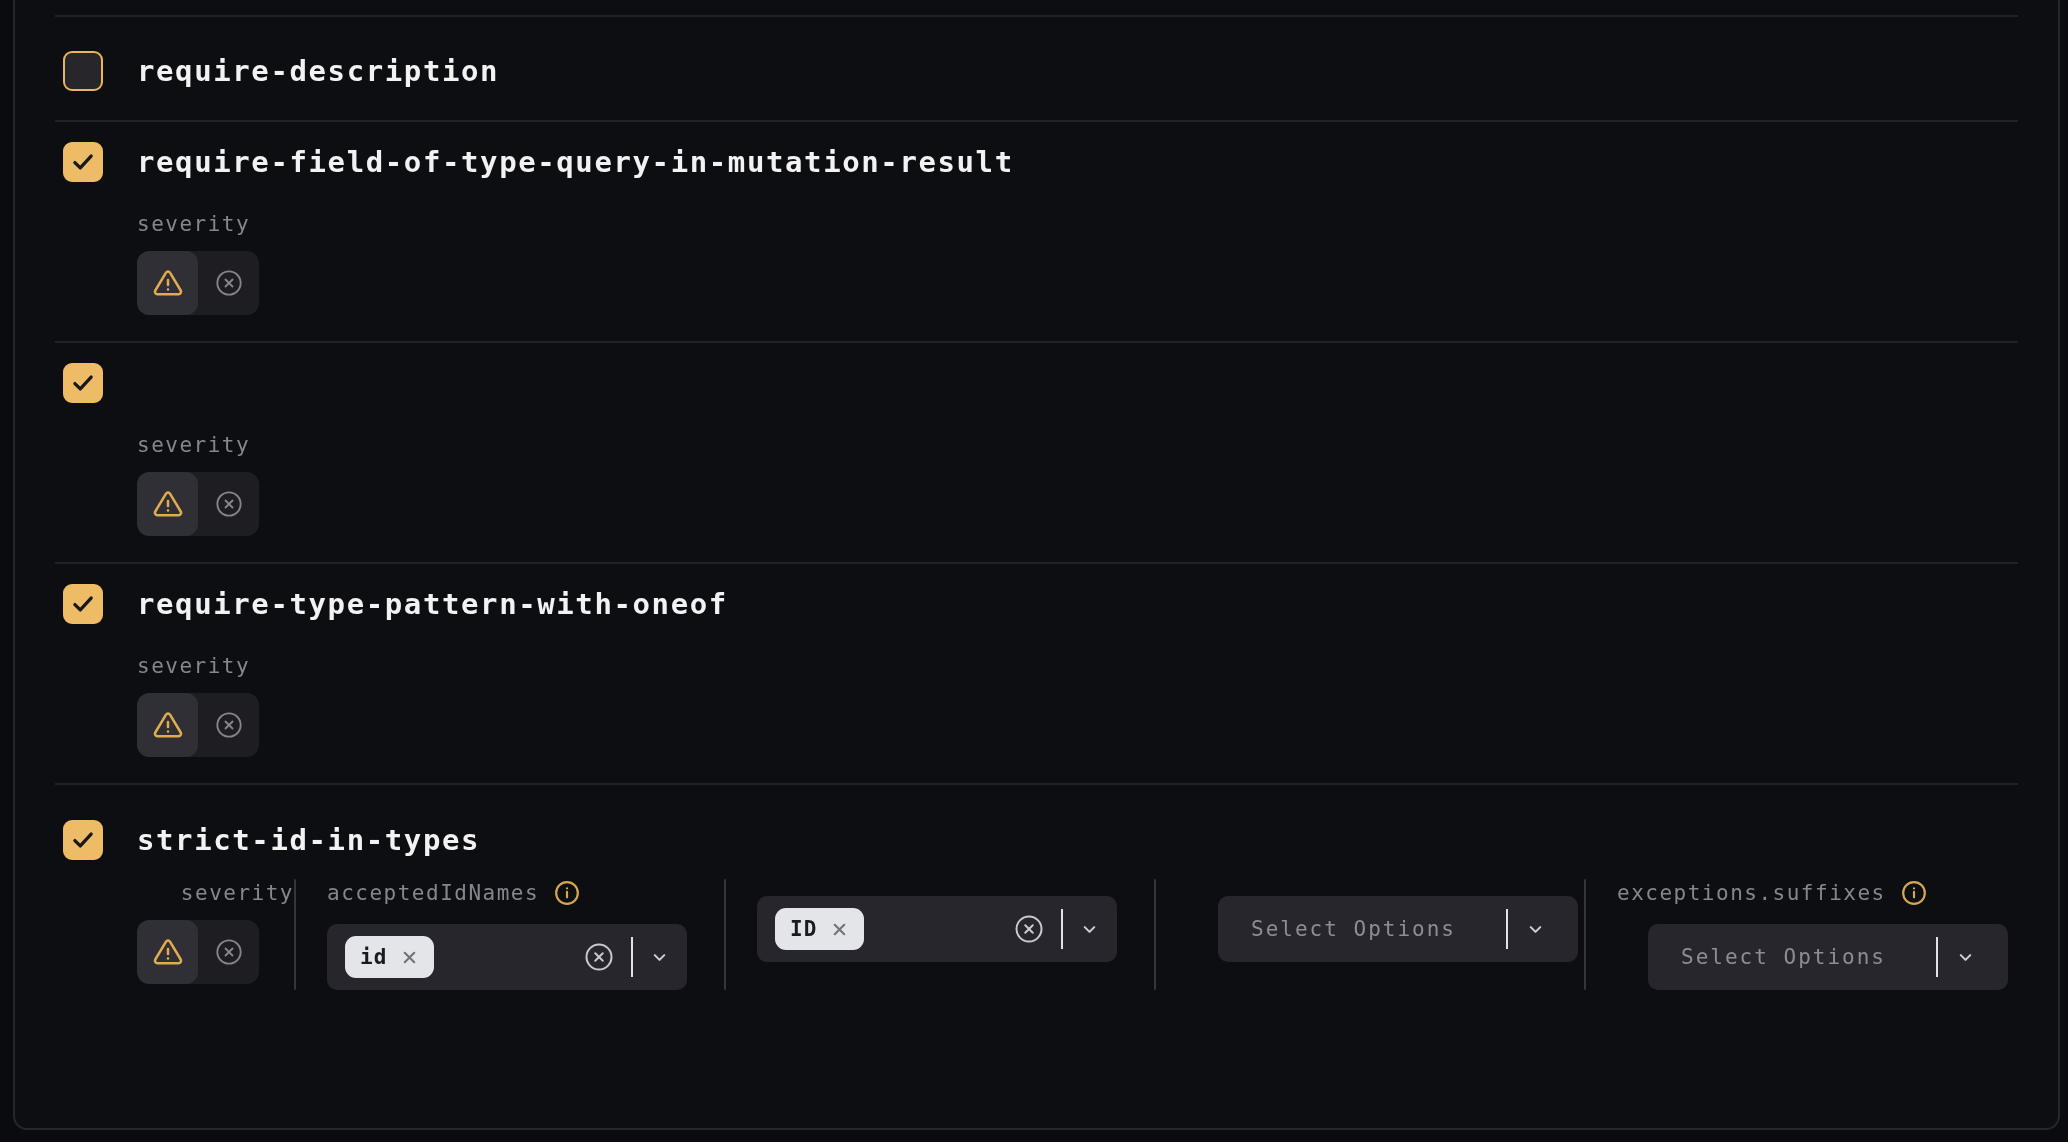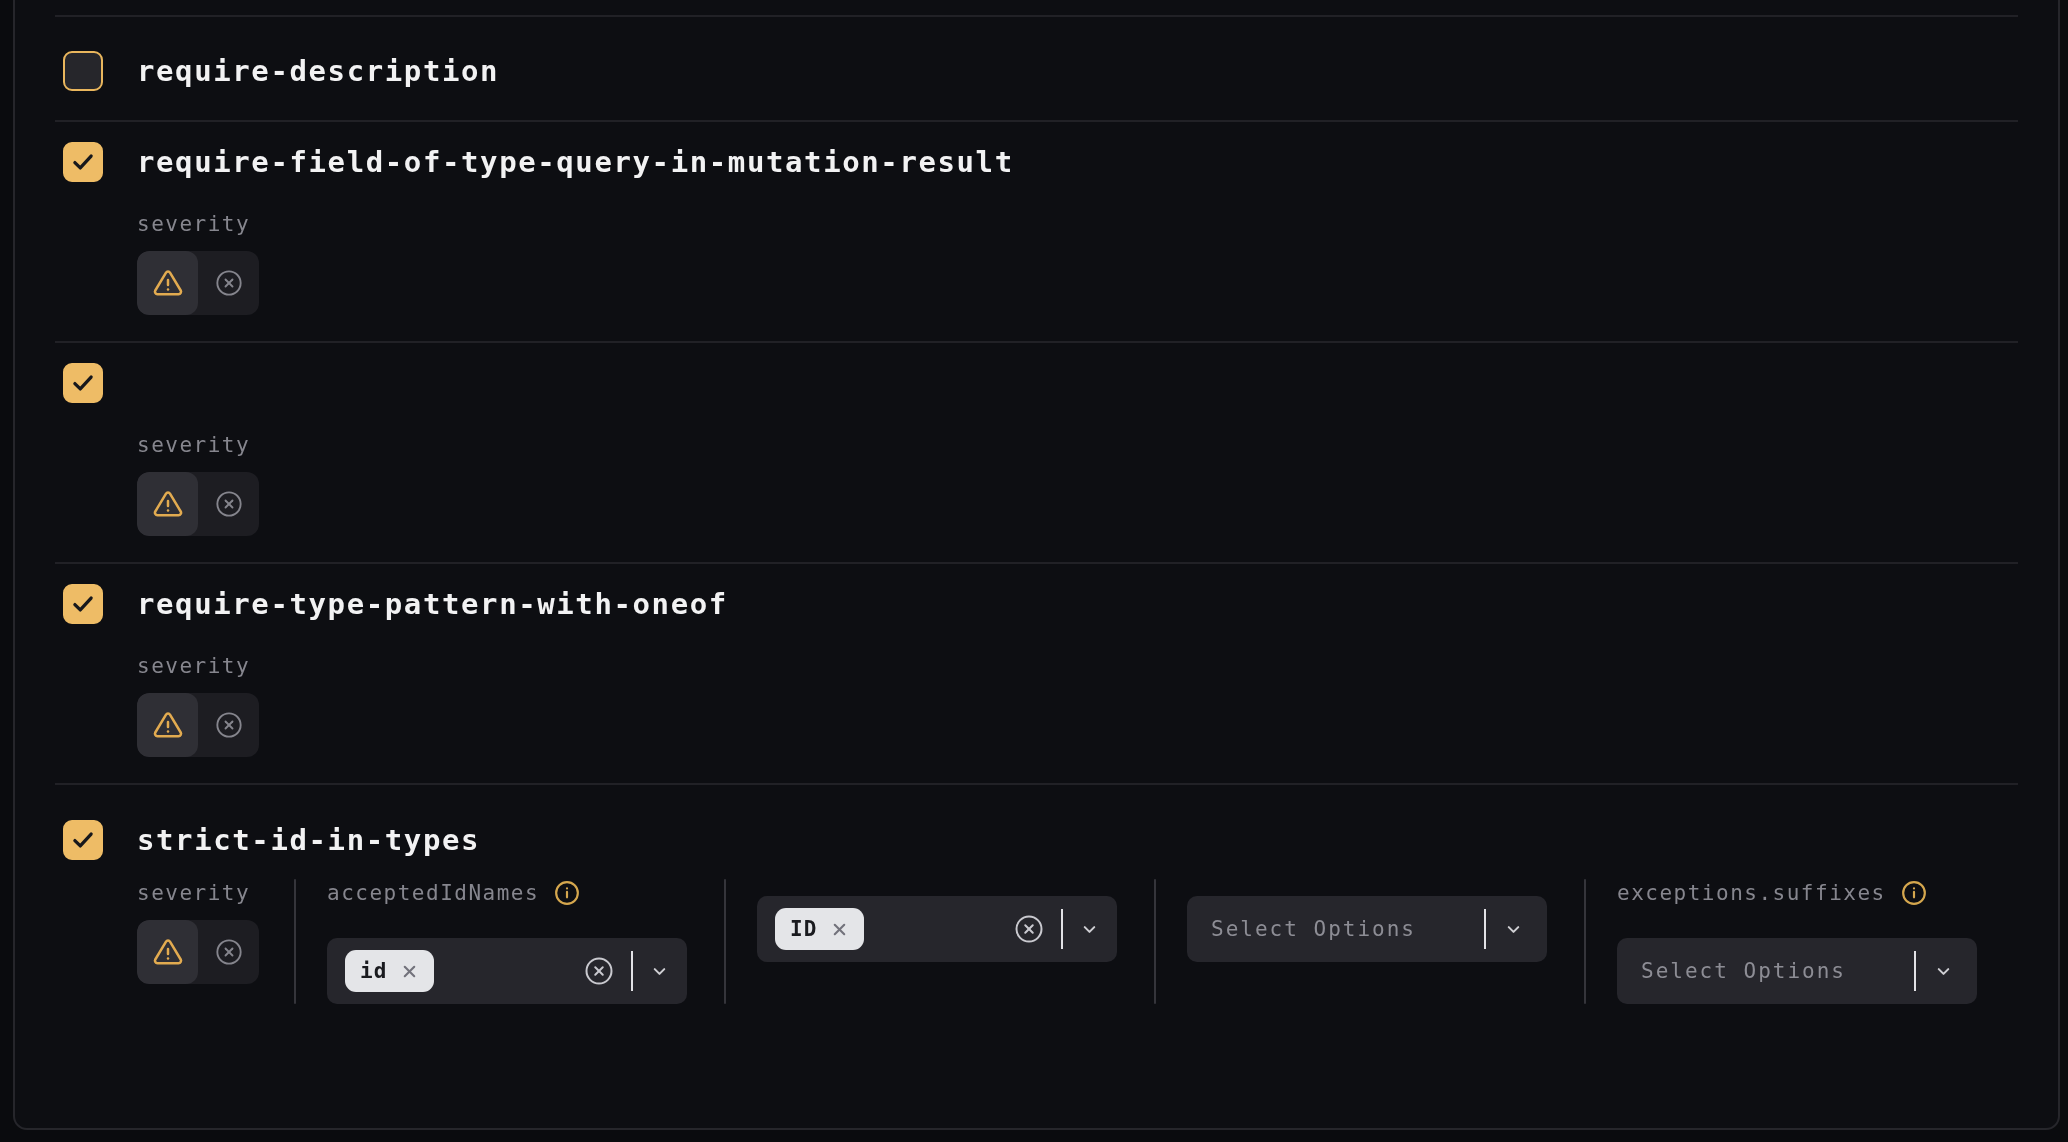--- a/index.html
+++ b/index.html
@@ -25,21 +25,21 @@
     width:40px; height:40px; border-radius:9px; flex:0 0 40px;
     border:2px solid #e9b65d; background:#26262b;
     display:flex; align-items:center; justify-content:center; cursor:pointer;
   }
   .checkbox svg { display:none; width:26px; height:26px; color:#17181c; }
   .checkbox.checked { background:#eebc66; border-color:#eebc66; }
   .checkbox.checked svg { display:block; }
   .rule-name { font-size:29px; font-weight:bold; color:#f2f2f3; letter-spacing:1.6px; white-space:nowrap; }
 
   .rule-body { margin-left:82px; }
-  .opt-label { font-size:21px; color:#86868e; letter-spacing:1.5px; height:28px; line-height:28px; display:inline-block; }
+  .opt-label { font-size:21px; color:#86868e; letter-spacing:1.5px; height:28px; line-height:28px; display:inline-block;text-align:right; }
   .opt-label-row { display:flex; align-items:center; gap:15px; height:28px; margin-top:28px; }
   .opt-label-row .opt-label { margin-top:0; }
   .rule-body > .opt-label { margin-top:28px; }
 
   .seg {
     margin-top:13px; width:122px; height:64px; background:#1d1d22;
     border-radius:12px; display:flex; overflow:hidden;
   }
   .seg-item {
     flex:1 1 50%; display:flex; align-items:center; justify-content:center;
@@ -49,30 +49,30 @@
   .seg-item svg { width:30px; height:30px; }
   .seg-item .circle-x { width:28px; height:28px; }
 
   
   .fields-row { margin-left:82px; margin-top:19px; display:flex; align-items:stretch; }
   .fcol { display:flex; flex-direction:column; }
   .fcol .opt-label-row { margin-top:0; }
   .sev-col { width:157px; }
   .sev-col .opt-label { margin-top:0; }
   .vdiv { width:2px; background:#35353b; border-radius:1px; }
-  .fcol.field { margin-left:31px; margin-right:37px; width:360px;gap:14px; }
+  .fcol.field { margin-left:31px; margin-right:37px; width:360px; }
 
   .info-icon { width:26px; height:26px; color:#d5a74e; flex:0 0 26px; cursor:pointer; }
 
   .dropdown {
     margin-top:17px; height:66px; width:360px; background:#26262c;
     border-radius:10px; display:flex; align-items:center; cursor:pointer;
   }
   .dropdown.tags { padding:0 18px; }
-  .dropdown.select { padding:0 24px; }
+  .dropdown.select { padding:0 33px;margin-left:31px; }
   .chip {
     height:42px; background:#e4e5e8; border-radius:11px;
     display:flex; align-items:center; gap:13px; padding:0 15px;
   }
   .chip-text { color:#1a1b1f; font-size:21px; font-weight:bold; letter-spacing:1px; }
   .chip svg { width:19px; height:19px; color:#72727b; cursor:pointer; }
   .spacer { flex:1 1 auto; }
   .clear-icon { width:30px; height:30px; color:#c9c9cf; flex:0 0 30px; cursor:pointer; }
   .dd-divider { width:2px; height:40px; background:#e2e2e6; margin:0 17px; flex:0 0 2px; }
   .dropdown.select .dd-divider { margin:0 18px; }

